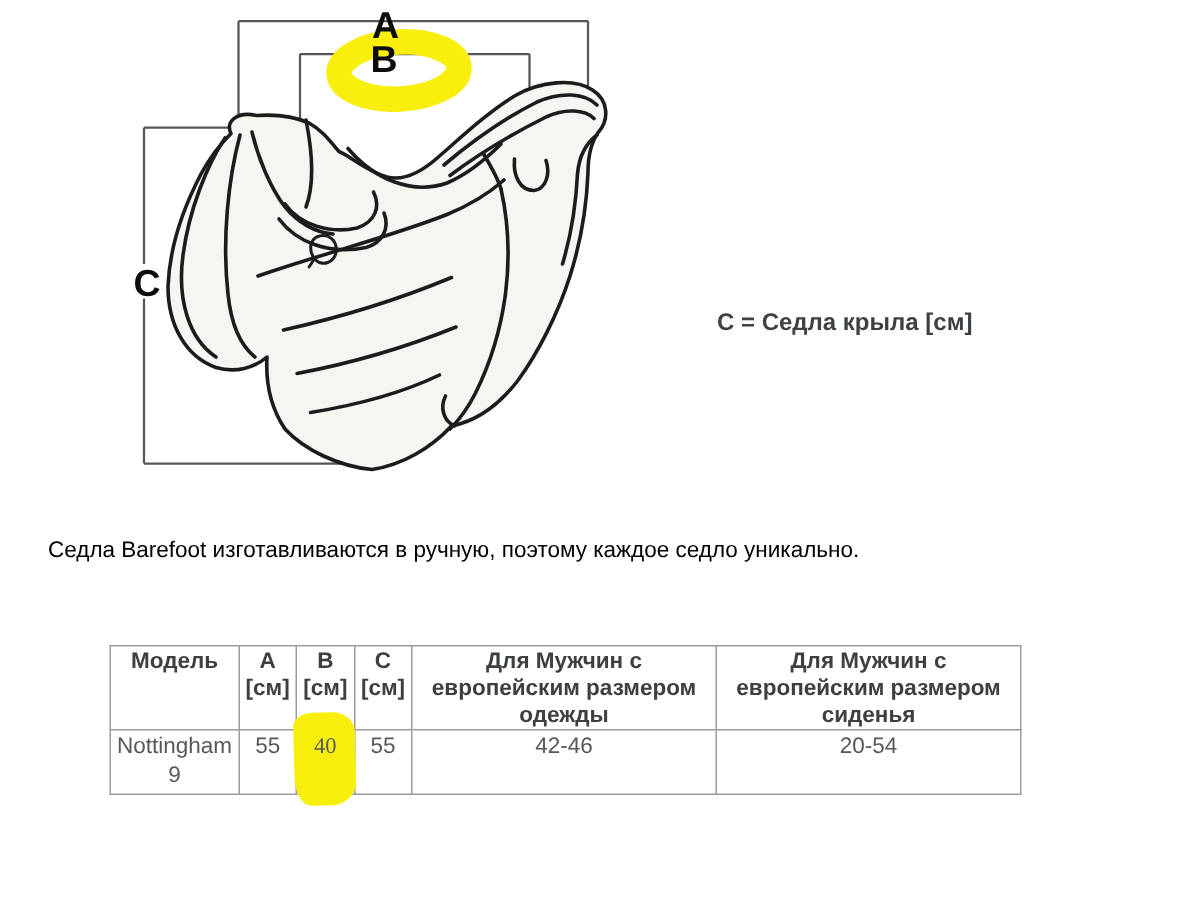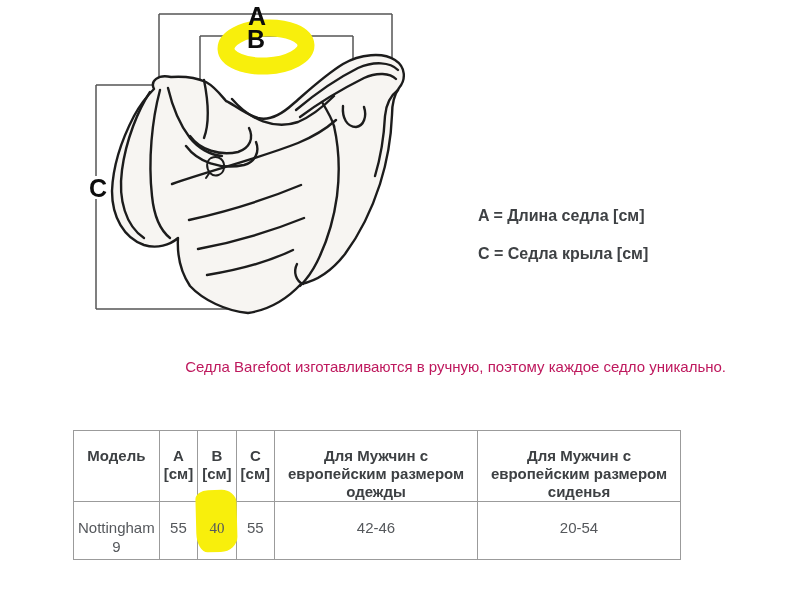--- a/index.html
+++ b/index.html
@@ -4,26 +4,26 @@
 <style>
   html,body{margin:0;padding:0;background:#fff;}
   #page{position:relative;width:786px;height:604px;background:#fff;overflow:hidden;
         font-family:"Liberation Sans",sans-serif;}
   
   #diagram{position:absolute;left:80px;top:0;width:370px;height:345px;}
   
   .legend{position:absolute;left:478px;top:206px;}
   .legend-line{font-size:16px;font-weight:bold;color:#3e4144;line-height:20px;margin-bottom:18px;white-space:nowrap;}
   
-  .note{position:absolute;left:20px;top:356px;width:706px;text-align:right;
-        font-size:15px;color:#be185d;line-height:22px;}
+  .note{position:absolute;left:32px;top:356px;width:706px;text-align:left;
+        font-size:15px;color:#000000;line-height:22px;}
   
   .size-table{position:absolute;left:73px;top:430px;border-collapse:collapse;table-layout:fixed;}
   .size-table th,.size-table td{border:1px solid #9b9b9b;text-align:center;vertical-align:top;
-        padding:16px 4px 0 4px;font-size:15px;line-height:19px;}
+        padding:1px 4px 0 4px;font-size:15px;line-height:19px;}
   .size-table th{color:#3d4043;font-weight:bold;line-height:18px;height:42px;}
   .size-table td{color:#55585c;height:41px;}
   .c-model{width:82px;} .c-a{width:37px;} .c-b{width:38px;} .c-c{width:37px;}
   .c-women{width:203px;} .c-men{width:203px;}
   td.hl{position:relative;}
   .blob{position:absolute;left:-2px;top:-12px;width:41px;height:62px;background:var(--hl,#f8ef0c);
         transform:rotate(-1.5deg);border-radius:13px 15px 17px 11px / 9px 13px 15px 19px;}
   td.hl .val{position:relative;z-index:1;font-family:Liberation Serif, serif;}
   .svg-label{font-family:"Liberation Sans",sans-serif;font-weight:bold;}
 </style>
@@ -88,21 +88,20 @@
 
     <ellipse cx="266" cy="47" rx="40" ry="19" fill="none" style="stroke:var(--hl,#f8ef0c)" stroke-width="17" transform="rotate(-3 266 47)"></ellipse>
 
     <rect x="86" y="176" width="24" height="23" fill="#fff"></rect>
     <text class="svg-label" x="257" y="25" font-size="25" fill="#0d0d0d" text-anchor="middle">A</text>
     <text class="svg-label" x="256" y="48" font-size="25" fill="#0d0d0d" text-anchor="middle">B</text>
     <text class="svg-label" x="98" y="197" font-size="25" fill="#0d0d0d" text-anchor="middle">C</text>
   </svg>
 
   <div class="legend">
-    <div class="legend-line">A = Длина седла [см]</div>
     <div class="legend-line">C = Седла крыла [см]</div>
   </div>
 
   <div class="note">
     <div>Седла Barefoot изготавливаются в ручную, поэтому каждое седло уникально.</div>
   </div>
 
   <table class="size-table">
     <colgroup>
       <col class="c-model">

